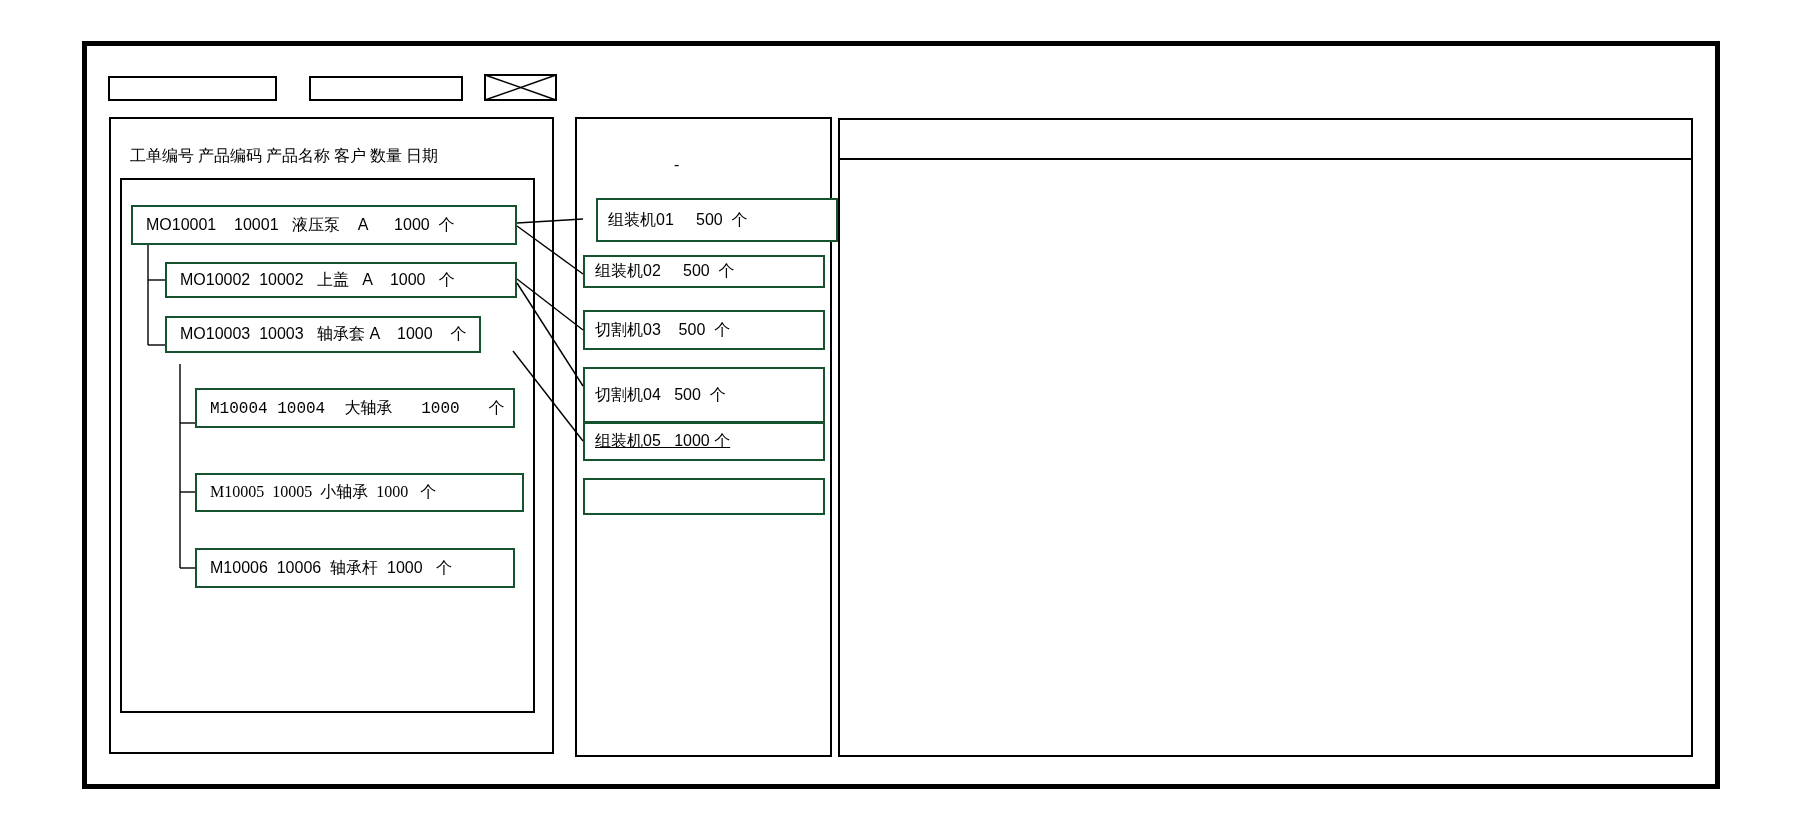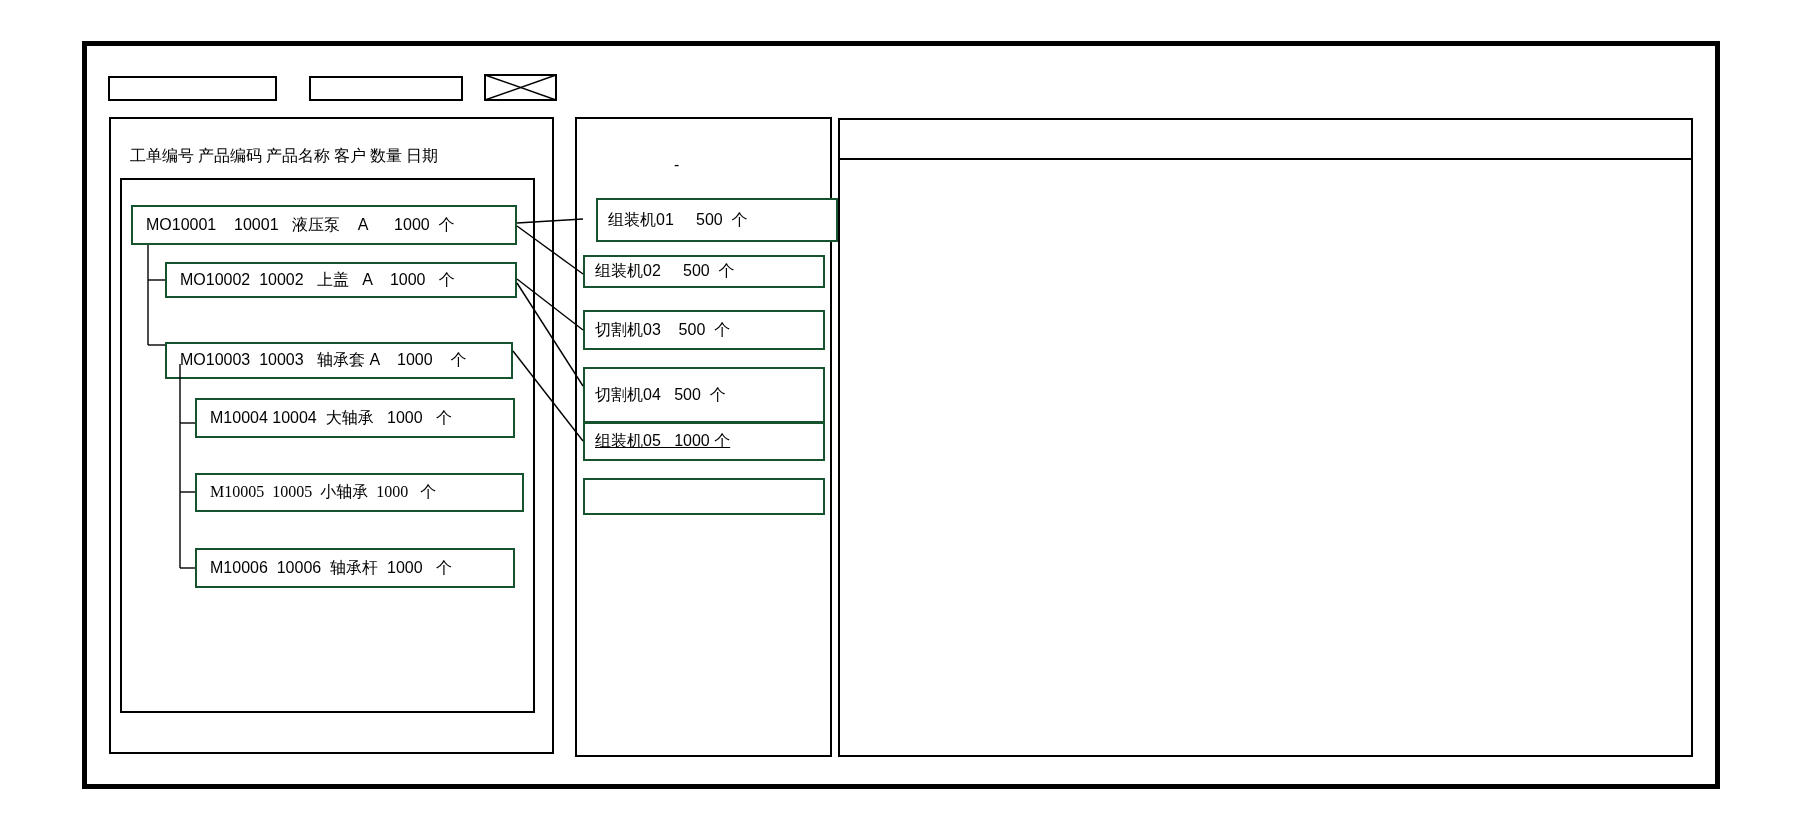--- a/index.html
+++ b/index.html
@@ -18,22 +18,22 @@
   .xbox svg { display:block; width:100%; height:100%; }
 
   .left-panel { left:109px; top:117px; width:445px; height:637px; border:2px solid #000; }
   .header-row { left:122px; top:146px; display:flex; gap:4px; font-size:16px; white-space:nowrap;margin-left:8px; }
   .tree-container { left:120px; top:178px; width:415px; height:535px; border:2px solid #000; }
 
   .node { border:2px solid #14532d; background:#fff; display:flex; align-items:center;
           white-space:pre; font-size:16px; padding-left:13px; cursor:default; }
   .o0 { left:131px; top:205px; width:386px; height:40px; }
   .o1 { left:165px; top:262px; width:352px; height:36px; }
-  .o2 { left:165px; top:342px; width:348px; height:37px; }
-  .o3 { left:195px; top:398px; width:320px; height:40px; }
+  .o2 { left:165px; top:316px; width:316px; height:37px; }
+  .o3 { left:195px; top:388px; width:320px; height:40px;font-family:Liberation Mono, monospace; }
   .o4 { left:195px; top:473px; width:329px; height:39px;font-family:Liberation Serif, serif; }
   .o5 { left:195px; top:548px; width:320px; height:40px; }
 
   .mid-panel { left:575px; top:117px; width:257px; height:640px; border:2px solid #000; }
   .stray-mark { left:674px; top:156px; font-size:16px; }
 
   .m  { left:583px; width:242px; padding-left:10px; }
   .m0 { top:198px; height:44px;margin-left:13px; }
   .m1 { top:255px; height:33px; }
   .m2 { top:310px; height:40px; }

